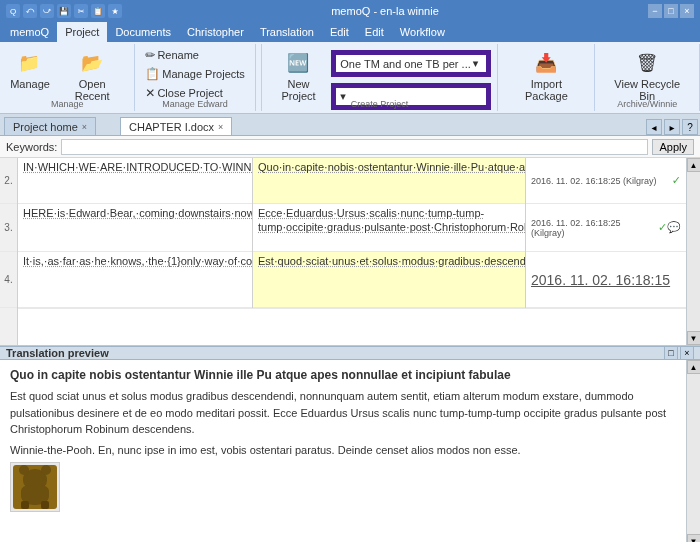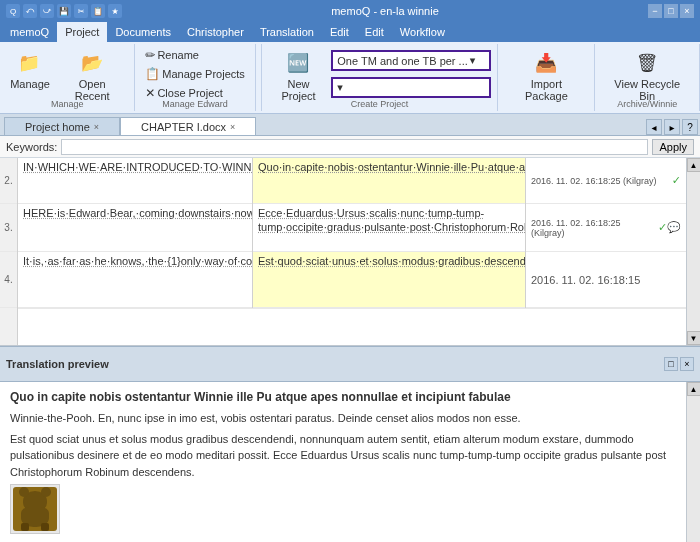--- a/index.html
+++ b/index.html
@@ -96,21 +96,21 @@
       font-size: 10px;
       color: #333;
       white-space: nowrap;
     }
     .ribbon-icon-small { font-size: 12px; }
     .ribbon-small-group { display: flex; flex-direction: column; gap: 1px; padding-bottom: 14px; }
 
     
     .tm-dropdown {
       background: #fff;
-      border: 2px solid #4c1d95;
+      border: 5px solid #4c1d95;
       padding: 2px 4px;
       margin: 2px 0;
       font-size: 10px;
       color: #333;
       display: flex;
       align-items: center;
       gap: 2px;
       cursor: pointer;
       min-width: 160px;
     }
@@ -122,30 +122,30 @@
       height: 22px;
       display: flex;
       align-items: flex-end;
       padding-left: 4px;
       border-bottom: 1px solid #a0b4c8;
     }
     .doc-tab {
       background: #e8f0f8;
       border: 1px solid #a0b4c8;
       border-bottom: none;
-      padding: 2px 20px;
+      padding: 2px 8px;
       font-size: 11px;
       cursor: pointer;
       height: 18px;
       display: flex;
       align-items: center;
       gap: 4px;
       color: #333;
     }
-    .doc-tab.active { background: white; }
+    .doc-tab.active { background: white; margin-left: 24px; }
     .doc-tab-home { background: #c8d8e8; }
     .tab-close { font-size: 9px; color: #666; cursor: pointer; }
     .tab-nav { display: flex; gap: 2px; margin-left: auto; padding: 2px 2px 0; align-items: center; }
     .tab-nav-btn { background: #c8d8e8; border: 1px solid #a0b4c8; width: 16px; height: 16px; font-size: 10px; display: flex; align-items: center; justify-content: center; cursor: pointer; }
 
     
     .keywords-bar {
       background: #f8f8f8;
       border-bottom: 1px solid #d0d8e0;
       height: 22px;
@@ -216,21 +216,21 @@
     .dot-text {
       text-decoration: underline dotted;
       text-decoration-color: #999;
     }
     .status-icon { color: #4a4; font-size: 11px; margin-left: 4px; }
     .comment-icon { color: #888; font-size: 11px; }
 
     
     .preview-header {
       background: #d0dce8;
-      height: 36px;
+      height: 14px;
       display: flex;
       align-items: center;
       padding: 0 6px;
       border-bottom: 1px solid #a0b4c8;
       border-top: 1px solid #a0b4c8;
     }
     .preview-title { font-size: 11px; color: #333; font-weight: bold; flex: 1; }
     .preview-controls { display: flex; gap: 2px; }
     .preview-ctrl-btn { width: 14px; height: 14px; background: #c8d8e8; border: 1px solid #a0b4c8; display: flex; align-items: center; justify-content: center; font-size: 9px; cursor: pointer; }
 
@@ -466,21 +466,21 @@
             <span class="dot-text">It·is,·as·far·as·he·knows,·the·{1}only·way·of·coming·downstairs,·but·sometimes·he·feels·that·there·really·is·another·way,·if</span>
           </div>
         </div>
         <div class="target-col">
           <div class="cell" style="height:56px; background:#ffffc8; font-size:10px; line-height:1.25;">
             <span class="dot-text">Est·quod·sciat·unus·et·solus·modus·gradibus·descendendi,·nonnunquam·autem·sentit,·etiam·alterum·modum·</span>
           </div>
         </div>
         <div class="meta-col">
           <div class="cell-meta" style="height:56px; align-items:center;">
-            <span style="font-size:11px; color:#555;">2016. 11. 02. 16:18:15</span>
+            <span style="font-size:14px; color:#555;text-decoration:underline;">2016. 11. 02. 16:18:15</span>
           </div>
         </div>
       </div>
 
       <div style="height: 38px; border-top: 1px solid #e8e8e8; background: white;"></div>
     </div>
 
     <div class="right-scroll">
       <div class="scroll-btn">▲</div>
       <div style="flex:1; background:#e0e0e0;"></div>
@@ -493,22 +493,22 @@
   <span class="preview-title">Translation preview</span>
   <div class="preview-controls">
     <div class="preview-ctrl-btn">□</div>
     <div class="preview-ctrl-btn">×</div>
   </div>
 </div>
 
 <div style="display:flex; height:188px;">
   <div class="preview-area" style="flex:1;">
     <div class="preview-heading">Quo in capite nobis ostentantur Winnie ille Pu atque apes nonnullae et incipiunt fabulae</div>
+    <div class="preview-body">Est quod sciat unus et solus modus gradibus descendendi, nonnunquam autem sentit, etiam alterum modum exstare, dummodo pulsationibus desinere et de eo modo meditari possit. Ecce Eduardus Ursus scalis nunc tump-tump-tump occipite gradus pulsante post Christophorum Robinum descendens.</div>
     <div class="preview-body">Winnie-the-Pooh. En, nunc ipse in imo est, vobis ostentari paratus. Deinde censet alios modos non esse.</div>
-    <div class="preview-body">Est quod sciat unus et solus modus gradibus descendendi, nonnunquam autem sentit, etiam alterum modum exstare, dummodo pulsationibus desinere et de eo modo meditari possit. Ecce Eduardus Ursus scalis nunc tump-tump-tump occipite gradus pulsante post Christophorum Robinum descendens.</div>
     <div class="preview-image">
       <div class="bear-art">
 
         <div style="position:absolute; top:4px; left:10px; width:24px; height:20px; background:#6b5010; border-radius:50% 50% 40% 40%;"></div>
         <div style="position:absolute; top:0px; left:6px; width:10px; height:10px; background:#6b5010; border-radius:50%;"></div>
         <div style="position:absolute; top:0px; left:28px; width:10px; height:10px; background:#6b5010; border-radius:50%;"></div>
         <div style="position:absolute; top:20px; left:8px; width:28px; height:20px; background:#6b5010; border-radius:30% 30% 45% 45%;"></div>
         <div style="position:absolute; top:36px; left:8px; width:8px; height:8px; background:#5a4008; border-radius:2px;"></div>
         <div style="position:absolute; top:36px; left:28px; width:8px; height:8px; background:#5a4008; border-radius:2px;"></div>
       </div>

